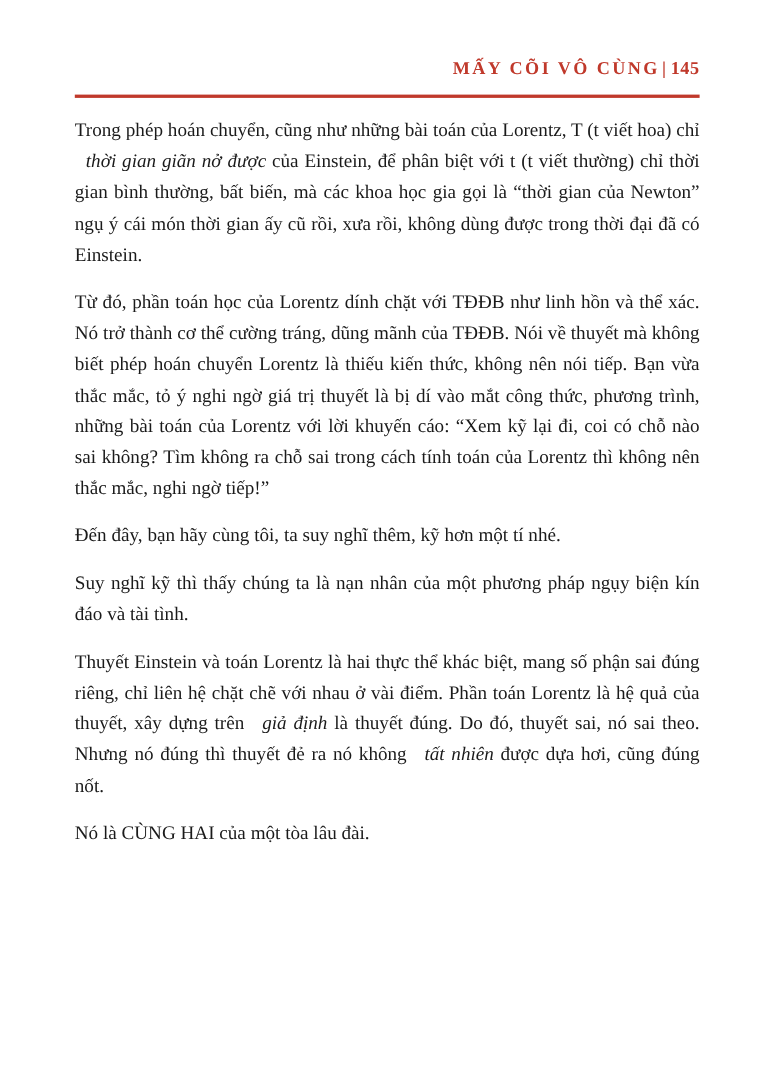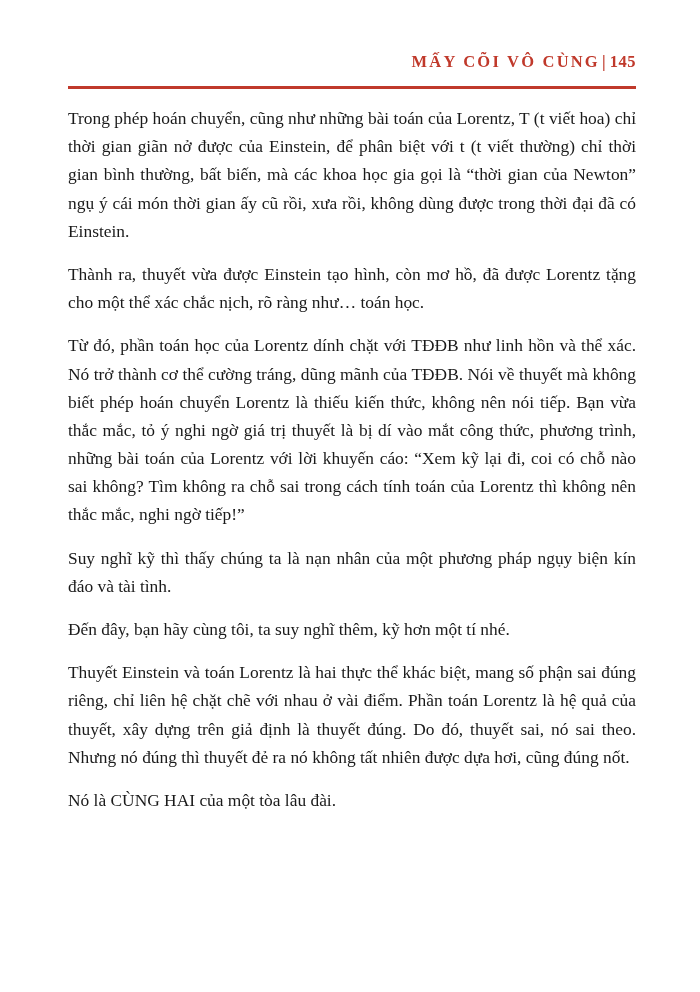--- a/index.html
+++ b/index.html
@@ -63,36 +63,37 @@
     line-height: 1.62;
     color: #1a1a1a;
     text-align: justify;
     text-justify: inter-word;
     font-family: "Liberation Serif", serif;
   }
   p.para:last-child {
     margin-bottom: 0;
   }
   .ital {
+    font-style: italic;
+    margin-left: 10px;
   }
 </style>
 </head>
 <body>
 
 <div class="page">
 
   <div class="header">
     <span class="title">MẤY CÕI VÔ CÙNG</span><span class="sep">|</span><span class="pagenum">145</span>
   </div>
 
   <div class="rule"></div>
 
   <div class="content">
       <p class="para"><span>Trong phép hoán chuyển, cũng như những bài toán của Lorentz, T (t viết hoa) chỉ </span><span class="ital">thời gian giãn nở được</span><span> của Einstein, để phân biệt với t (t viết thường) chỉ thời gian bình thường, bất biến, mà các khoa học gia gọi là “thời gian của Newton” ngụ ý cái món thời gian ấy cũ rồi, xưa rồi, không dùng được trong thời đại đã có Einstein.</span></p>
-      <p class="para"><span>Thành ra, thuyết vừa được Einstein tạo hình, còn mơ hồ, đã được Lorentz tặng cho một thể xác chắc nịch, rõ ràng như… toán học.</span></p>
       <p class="para"><span>Từ đó, phần toán học của Lorentz dính chặt với TĐĐB như linh hồn và thể xác. Nó trở thành cơ thể cường tráng, dũng mãnh của TĐĐB. Nói về thuyết mà không biết phép hoán chuyển Lorentz là thiếu kiến thức, không nên nói tiếp. Bạn vừa thắc mắc, tỏ ý nghi ngờ giá trị thuyết là bị dí vào mắt công thức, phương trình, những bài toán của Lorentz với lời khuyến cáo: “Xem kỹ lại đi, coi có chỗ nào sai không? Tìm không ra chỗ sai trong cách tính toán của Lorentz thì không nên thắc mắc, nghi ngờ tiếp!”</span></p>
+      <p class="para"><span>Đến đây, bạn hãy cùng tôi, ta suy nghĩ thêm, kỹ hơn một tí nhé.</span></p>
       <p class="para"><span>Suy nghĩ kỹ thì thấy chúng ta là nạn nhân của một phương pháp ngụy biện kín đáo và tài tình.</span></p>
-      <p class="para"><span>Đến đây, bạn hãy cùng tôi, ta suy nghĩ thêm, kỹ hơn một tí nhé.</span></p>
       <p class="para"><span>Thuyết Einstein và toán Lorentz là hai thực thể khác biệt, mang số phận sai đúng riêng, chỉ liên hệ chặt chẽ với nhau ở vài điểm. Phần toán Lorentz là hệ quả của thuyết, xây dựng trên </span><span class="ital">giả định</span><span> là thuyết đúng. Do đó, thuyết sai, nó sai theo. Nhưng nó đúng thì thuyết đẻ ra nó không </span><span class="ital">tất nhiên</span><span> được dựa hơi, cũng đúng nốt.</span></p>
       <p class="para"><span>Nó là CÙNG HAI của một tòa lâu đài.</span></p>
     </div>
 
 </div>
 
 </body></html>

